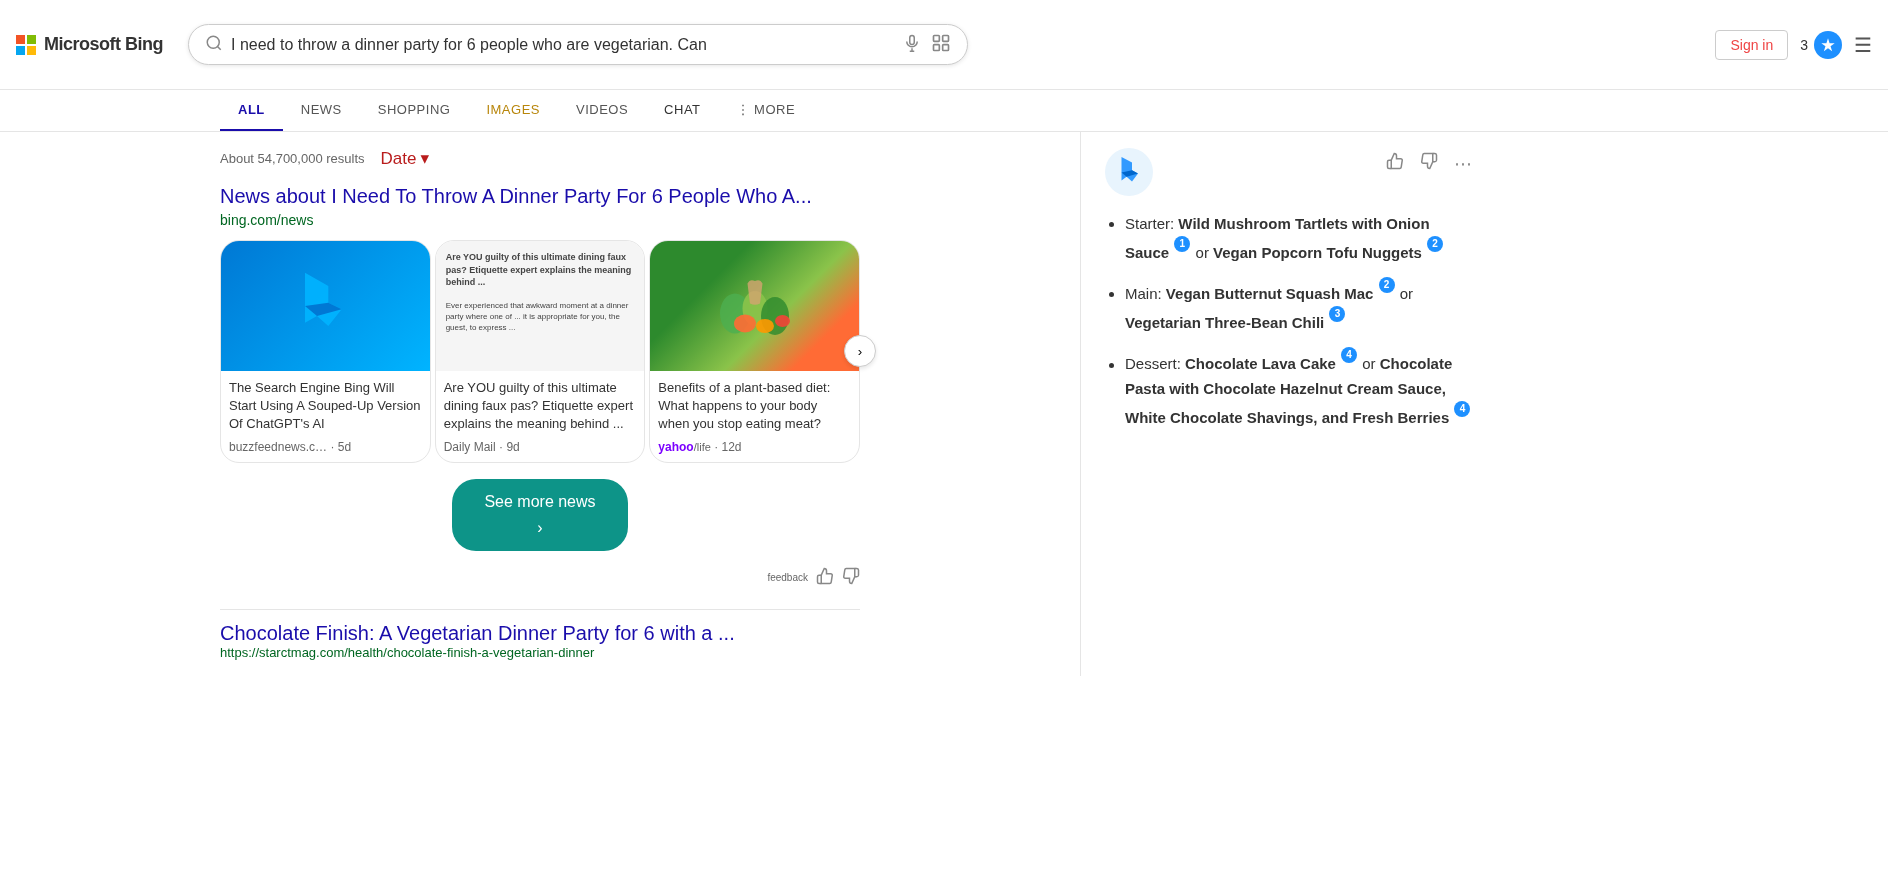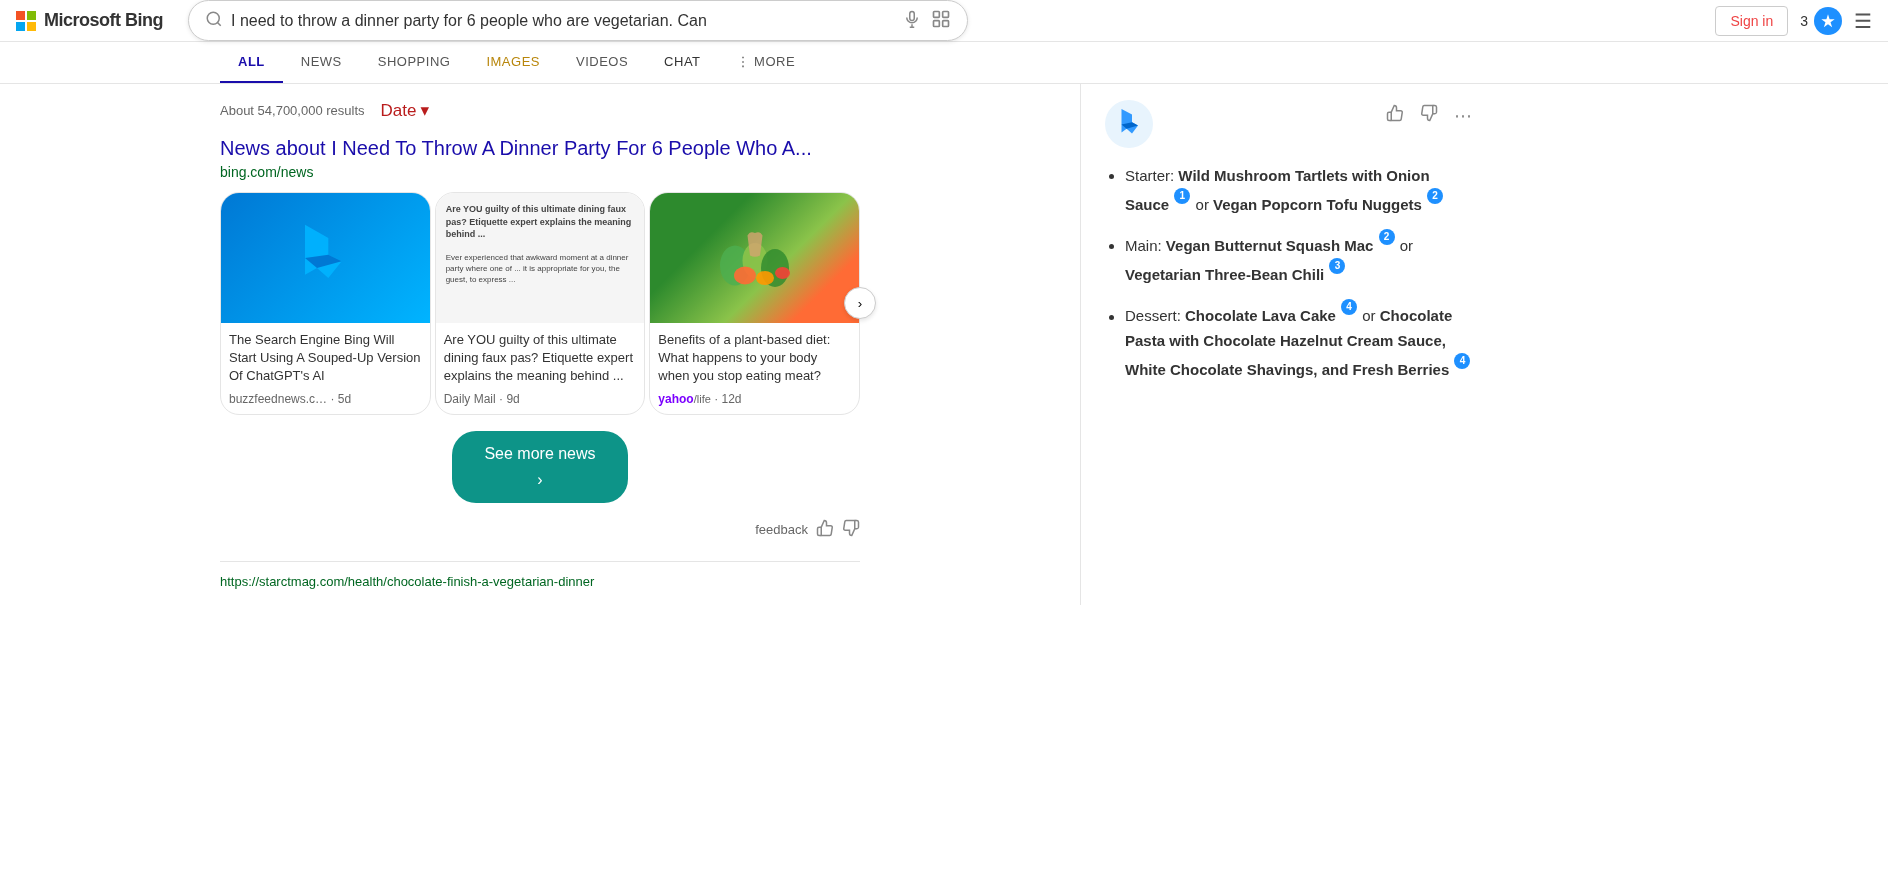--- a/index.html
+++ b/index.html
@@ -1,19 +1,19 @@
 <!DOCTYPE html>
 <html><head>
   <meta charset="utf-8">
   <style>
     * { box-sizing: border-box; margin: 0; padding: 0; }
     body { font-family: 'Segoe UI', Arial, sans-serif; background: #fff; color: #333; font-size: 14px; }
 
     
-    .header { display: flex; align-items: center; padding: 0 16px; border-bottom: 1px solid #e5e5e5; gap: 12px; }
+    .header { display: flex; align-items: center; padding: 24px 16px; border-bottom: 1px solid #e5e5e5; gap: 12px; }
     .logo-area { display: flex; align-items: center; gap: 8px; min-width: 160px; }
     .ms-logo { width: 20px; height: 20px; display: grid; grid-template-columns: 1fr 1fr; grid-template-rows: 1fr 1fr; gap: 2px; }
     .ms-logo-r { width: 9px; height: 9px; }
     .ms-logo-r:nth-child(1) { background: #f35325; }
     .ms-logo-r:nth-child(2) { background: #81bc06; }
     .ms-logo-r:nth-child(3) { background: #05a6f0; }
     .ms-logo-r:nth-child(4) { background: #ffba08; }
     .bing-text { font-size: 18px; font-weight: 600; color: #333; letter-spacing: -0.5px; }
     .search-bar { flex: 1; max-width: 780px; display: flex; align-items: center; border: 1px solid #ccc; border-radius: 24px; padding: 8px 16px; gap: 8px; background: #fff; box-shadow: 0 1px 4px rgba(0,0,0,0.1); }
     .search-icon-svg { color: #888; font-size: 16px; }
@@ -55,21 +55,21 @@
     .news-card-body { padding: 8px; }
     .news-card-title { font-size: 13px; color: #333; line-height: 1.4; margin-bottom: 6px; }
     .news-card-meta { font-size: 12px; color: #666; }
     .news-next-btn { position: absolute; right: -16px; top: 50%; transform: translateY(-50%); width: 32px; height: 32px; border-radius: 50%; background: #fff; border: 1px solid #ccc; display: flex; align-items: center; justify-content: center; cursor: pointer; box-shadow: 0 2px 4px rgba(0,0,0,0.1); z-index: 2; }
 
     
     .see-more-news { display: flex; justify-content: center; margin: 8px 0 16px 0; }
     .see-more-btn { background: #0d9488; color: #fff; border: none; border-radius: 24px; padding: 14px 32px; font-size: 16px; cursor: pointer; display: flex; align-items: center; gap: 8px; font-weight: 500; flex-direction: column; }
 
     
-    .feedback-row { display: flex; justify-content: flex-end; align-items: center; gap: 8px; color: #666; font-size: 13px; margin-bottom: 20px; }
+    .feedback-row { display: flex; justify-content: flex-end; align-items: center; gap: 8px; color: #666; font-size: 10px; margin-bottom: 20px; }
     .feedback-icon { cursor: pointer; font-size: 16px; color: #888; }
 
     
     .second-result .result-title a { font-size: 20px; color: #1a0dab; text-decoration: none; }
     .second-result .result-url { color: #006621; font-size: 13px; }
 
     
     .right-panel { background: #fff; border-radius: 8px; }
     .panel-header { display: flex; align-items: flex-start; justify-content: space-between; margin-bottom: 16px; }
     .bing-panel-logo { width: 48px; height: 48px; border-radius: 50%; background: #e8f4fd; display: flex; align-items: center; justify-content: center; }
@@ -253,20 +253,23 @@
             <path d="M10 15v4a3 3 0 0 0 3 3l4-9V2H5.72a2 2 0 0 0-2 1.7l-1.38 9a2 2 0 0 0 2 2.3H10z"></path>
             <path d="M17 2h2.67A2.31 2.31 0 0 1 22 4v7a2.31 2.31 0 0 1-2.33 2H17"></path>
           </svg>
         </span>
       </div>
     </div>
 
     <hr class="divider">
 
     <div class="second-result">
+      <div class="result-title">
+        <a href="#">Chocolate Finish: A Vegetarian Dinner Party for 6 with a ...</a>
+      </div>
       <div class="result-url">https://starctmag.com/health/chocolate-finish-a-vegetarian-dinner</div>
     </div>
   </div>
 
   <div class="right-col">
     <div class="right-panel">
       <div class="panel-header">
         <div class="bing-panel-logo">
           <svg width="36" height="36" viewBox="0 0 100 120">
             <path d="M25 10 L25 88 L42 76 L60 92 L80 65 L60 54 L60 28 Z" fill="#1e90ff" opacity="0.9"></path>

